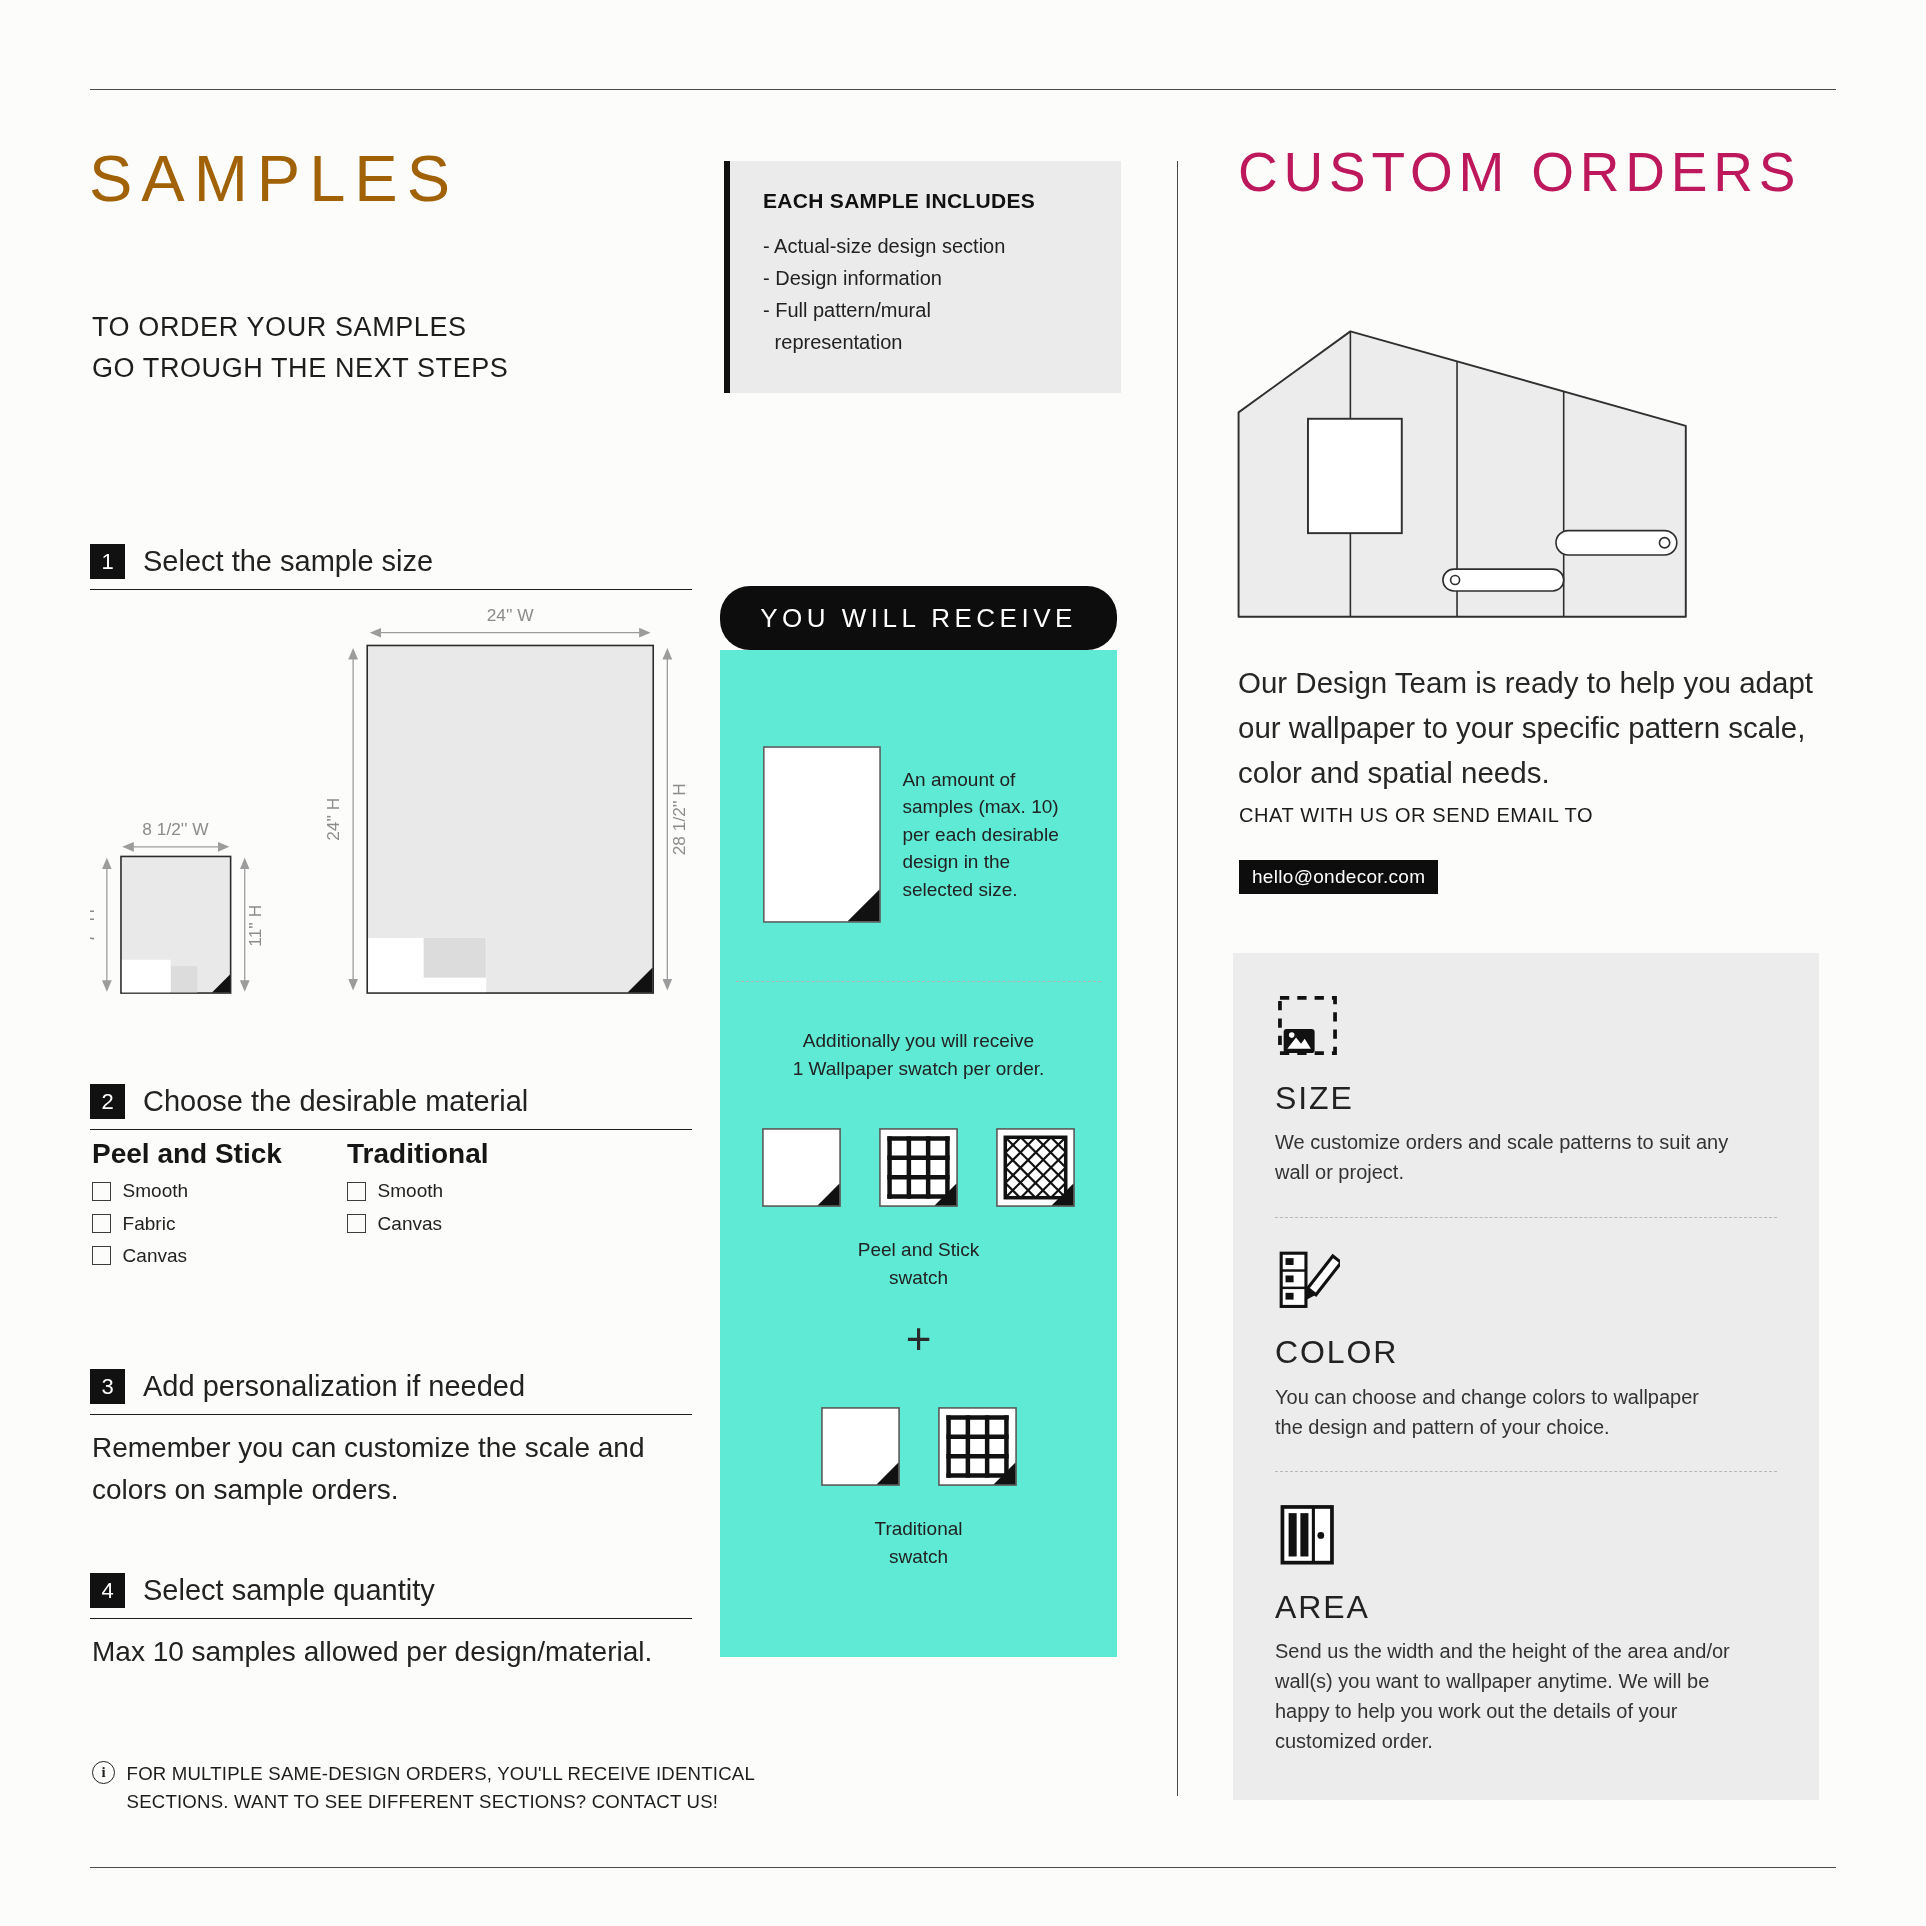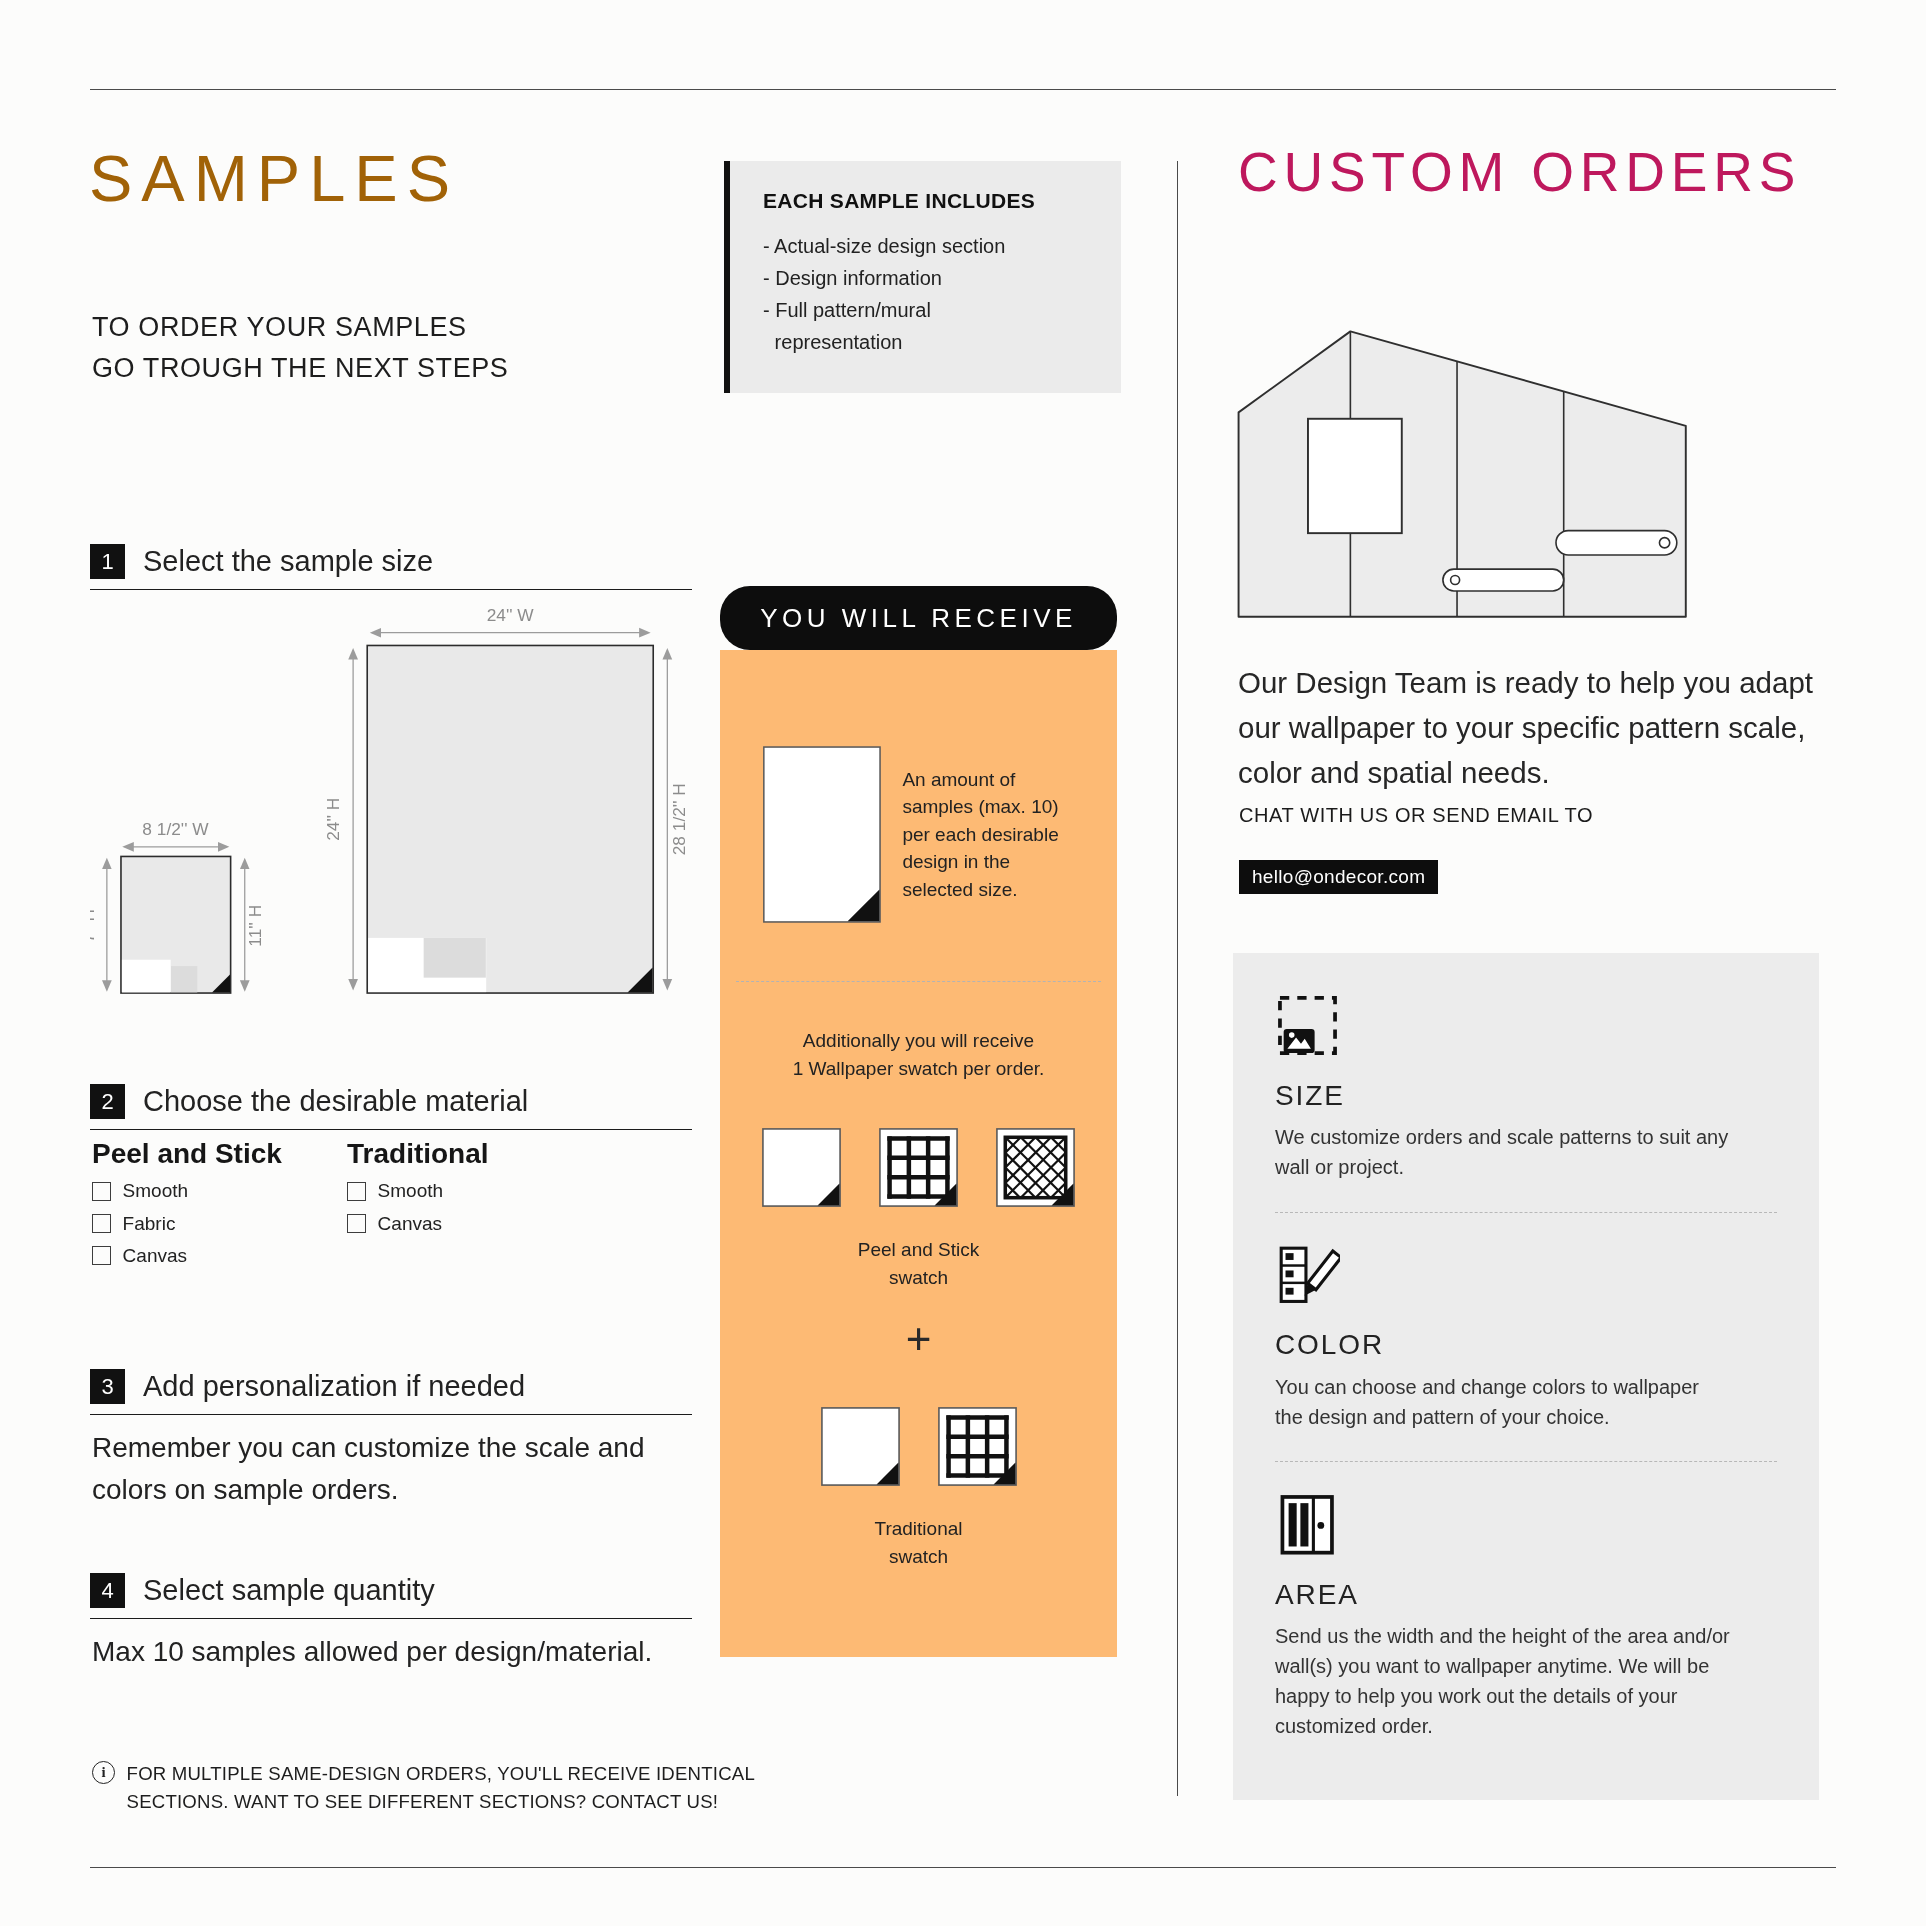--- a/index.html
+++ b/index.html
@@ -66,21 +66,21 @@
   .footnote-text { font-size:18.6px; line-height:1.5; letter-spacing:0.2px; color:#1d1d1d; }
 
   
   .receive-header {
     position:absolute; left:720px; top:586px; width:397px; height:64px;
     background:#0d0d0d; color:#ffffff; display:flex; align-items:center; justify-content:center;
     font-size:26px; letter-spacing:4.5px; font-weight:400;border-radius:30px;
   }
   .receive-panel {
     position:absolute; left:720px; top:650px; width:397px; height:1007px;
-    background:#fdba74; display:flex; flex-direction:column; align-items:center;
+    background:#5eead4; display:flex; flex-direction:column; align-items:center;
   }
   .sample-icon-row { margin-top:91px; display:flex; align-items:center; gap:20.5px; width:100%; padding:0 31px 0 42px; }
   .sample-icon-text { font-size:19px; line-height:1.45; color:#222; width:193px; }
   .r-divider { margin-top:53px; width:365px; border-top:1.3px dashed #b3b3b3; }
   .additional { margin-top:45px; text-align:center; font-size:19px; line-height:1.45; color:#222; }
   .swatch-row { display:flex; gap:36px; }
   .row-1 { margin-top:45px; }
   .row-2 { margin-top:45px; }
   .swatch-label { margin-top:28px; text-align:center; font-size:19px; line-height:1.45; color:#222; }
   .plus { margin-top:26px; font-size:44px; line-height:1; font-weight:300; color:#2a2a2a; }
@@ -92,21 +92,21 @@
   .chat-label { position:absolute; left:1239px; top:804px; font-size:20px; letter-spacing:0.6px; color:#1b1b1b; }
   .email-chip {
     position:absolute; left:1239px; top:860px;
     background:#0d0d0d; color:#ffffff; font-size:19px; padding:5.8px 13px; letter-spacing:0.3px;
   }
   .features-box {
     position:absolute; left:1233px; top:953px; width:586px; height:847px;
     background:#ececec; padding:40px 42px;
   }
   .f-icon { width:65px; height:65px; display:block; }
-  .feature-name { font-size:28px; letter-spacing:1.9px; margin-top:22px; color:#222; }
+  .feature-name { font-size:32px; letter-spacing:1.9px; margin-top:22px; color:#222; }
   .feature-text { font-size:20px; line-height:1.5; margin-top:10.3px; color:#333; width:456px; }
   .f-divider { border-top:1.3px dashed #b8b8b8; margin:29.5px 0; }
 </style>
 </head>
 <body>
 
 <div class="page">
 
   <div class="hrule rule-top"></div>
   <div class="hrule rule-bottom"></div>

